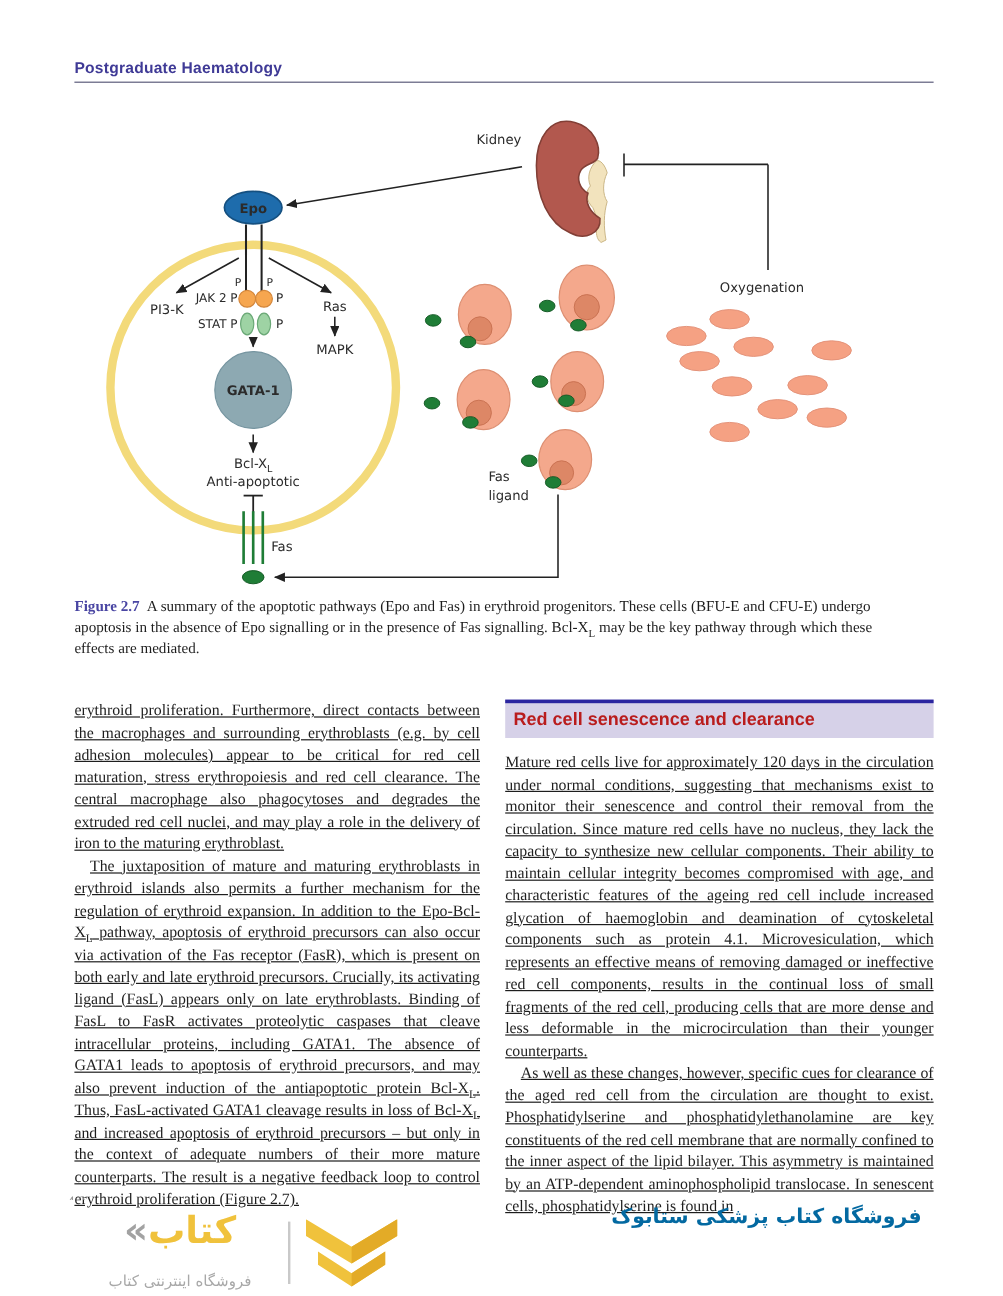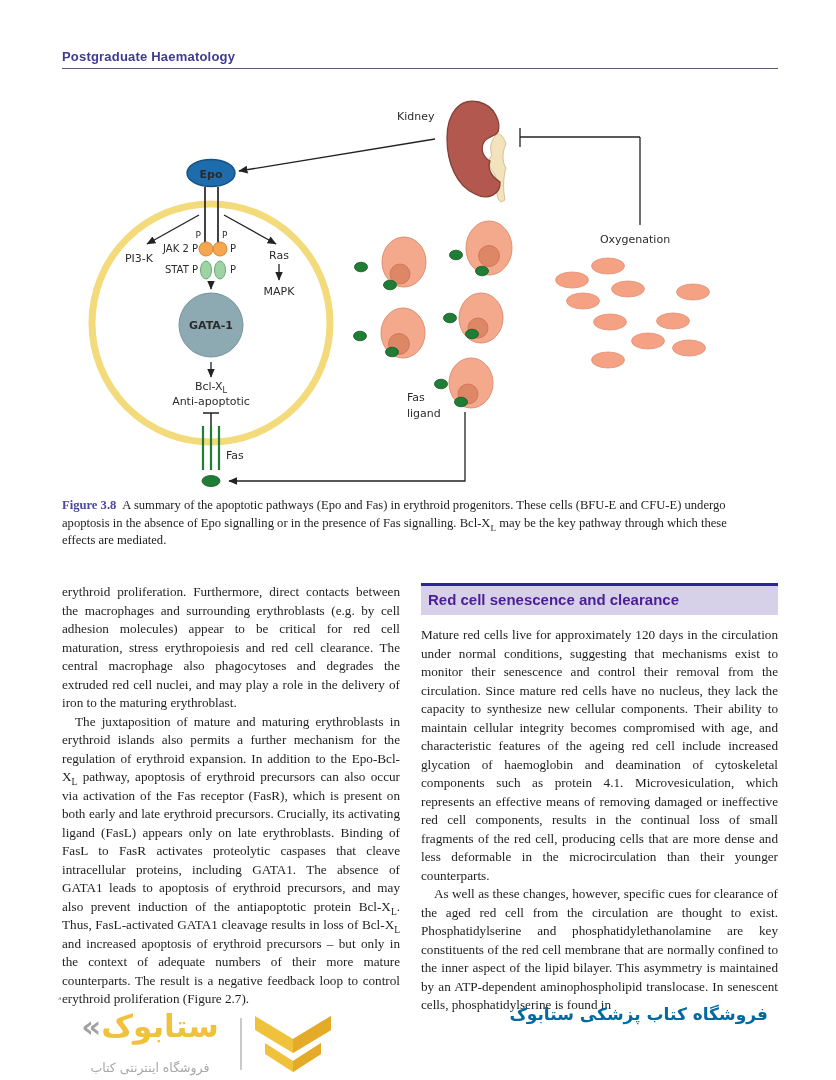--- a/index.html
+++ b/index.html
@@ -30,26 +30,26 @@
   .ureter{fill:var(--ureter_cream);stroke:#c9b483;stroke-width:.8;}
   .wtxt{fill:#f7f7f2;font-weight:bold;font-size:11px;}
   
   .caption{position:absolute;left:62px;top:497px;width:678px;margin:0;
         font:12.6px/17.5px "Liberation Serif",serif;color:#1d1d1d;text-align:left;}
   .figlabel{color:var(--caption_purple);font-weight:bold;margin-right:6px;}
   
   .col{position:absolute;top:583px;}
   .col-left{left:62px;width:338px;}
   .col-right{left:421px;width:357px;}
-  .col p{margin:0;text-align:justify;font:13.2px/18.5px "Liberation Serif",serif;color:#1e1e1e;}
+  .col p{margin:0;text-align:justify;font:13.2px/18.5px "Liberation Serif",serif;color:#1e1e1e;text-decoration:underline;}
   .col p.indent{text-indent:13px;}
   sub{font-size:.72em;line-height:0;}
   .section-head{display:block;margin:0 0 11px 0;background:var(--heading_bg);
         border-top:3px solid var(--heading_border);padding:5px 6px 6px 7px;
-        font:bold 15px/1.2 "Liberation Sans",sans-serif;color:#4c1d95;}
+        font:bold 15px/1.2 "Liberation Sans",sans-serif;color:#b91c1c;}
   
   .pagenum{position:absolute;left:56px;top:994px;height:6px;overflow:hidden;
         font:12px "Liberation Serif",serif;color:#8e8e8e;letter-spacing:3px;}
   
   .brand{position:absolute;left:64px;top:1009px;width:172px;text-align:center;}
   .brand-line{font:bold 31px/1.1 "DejaVu Sans",sans-serif;direction:ltr;}
   .brand-chev{color:#a2a2a2;}
   .brand-word{color:var(--brand_yellow);}
   .tagline{font:12.5px "DejaVu Sans",sans-serif;color:#a8a8a8;margin-top:17px;direction:rtl;}
   .divider{position:absolute;left:240px;top:1018px;width:2px;height:52px;background:#c9c9c9;}
@@ -183,37 +183,37 @@
       <ellipse class="rbc" cx="638" cy="200" rx="16.5" ry="8"></ellipse>
       <ellipse class="rbc" cx="528" cy="209" rx="16.5" ry="8"></ellipse>
       <ellipse class="rbc" cx="555" cy="230" rx="16.5" ry="8"></ellipse>
       <ellipse class="rbc" cx="618" cy="229" rx="16.5" ry="8"></ellipse>
       <ellipse class="rbc" cx="593" cy="249" rx="16.5" ry="8"></ellipse>
       <ellipse class="rbc" cx="634" cy="256" rx="16.5" ry="8"></ellipse>
       <ellipse class="rbc" cx="553" cy="268" rx="16.5" ry="8"></ellipse>
     </g>
   </svg>
 
-  <p class="caption"><span class="figlabel">Figure 3.8</span><span>A summary of the apoptotic pathways (Epo and Fas) in erythroid progenitors. These cells (BFU-E and CFU-E) undergo apoptosis in the absence of Epo signalling or in the presence of Fas signalling. Bcl-X<sub>L</sub> may be the key pathway through which these effects are mediated.</span></p>
+  <p class="caption"><span class="figlabel">Figure 2.7</span><span>A summary of the apoptotic pathways (Epo and Fas) in erythroid progenitors. These cells (BFU-E and CFU-E) undergo apoptosis in the absence of Epo signalling or in the presence of Fas signalling. Bcl-X<sub>L</sub> may be the key pathway through which these effects are mediated.</span></p>
 
   <div class="col col-left">
     <p>erythroid proliferation. Furthermore, direct contacts between the macrophages and surrounding erythroblasts (e.g. by cell adhesion molecules) appear to be critical for red cell maturation, stress erythropoiesis and red cell clearance. The central macrophage also phagocytoses and degrades the extruded red cell nuclei, and may play a role in the delivery of iron to the maturing erythroblast.</p>
     <p class="indent">The juxtaposition of mature and maturing erythroblasts in erythroid islands also permits a further mechanism for the regulation of erythroid expansion. In addition to the Epo-Bcl-X<sub>L</sub> pathway, apoptosis of erythroid precursors can also occur via activation of the Fas receptor (FasR), which is present on both early and late erythroid precursors. Crucially, its activating ligand (FasL) appears only on late erythroblasts. Binding of FasL to FasR activates proteolytic caspases that cleave intracellular proteins, including GATA1. The absence of GATA1 leads to apoptosis of erythroid precursors, and may also prevent induction of the antiapoptotic protein Bcl-X<sub>L</sub>. Thus, FasL-activated GATA1 cleavage results in loss of Bcl-X<sub>L</sub> and increased apoptosis of erythroid precursors – but only in the context of adequate numbers of their more mature counterparts. The result is a negative feedback loop to control erythroid proliferation (Figure 2.7).</p>
   </div>
 
   <div class="col col-right">
     <h2 class="section-head">Red cell senescence and clearance</h2>
     <p>Mature red cells live for approximately 120 days in the circulation under normal conditions, suggesting that mechanisms exist to monitor their senescence and control their removal from the circulation. Since mature red cells have no nucleus, they lack the capacity to synthesize new cellular components. Their ability to maintain cellular integrity becomes compromised with age, and characteristic features of the ageing red cell include increased glycation of haemoglobin and deamination of cytoskeletal components such as protein 4.1. Microvesiculation, which represents an effective means of removing damaged or ineffective red cell components, results in the continual loss of small fragments of the red cell, producing cells that are more dense and less deformable in the microcirculation than their younger counterparts.</p>
     <p class="indent">As well as these changes, however, specific cues for clearance of the aged red cell from the circulation are thought to exist. Phosphatidylserine and phosphatidylethanolamine are key constituents of the red cell membrane that are normally confined to the inner aspect of the lipid bilayer. This asymmetry is maintained by an ATP-dependent aminophospholipid translocase. In senescent cells, phosphatidylserine is found in</p>
   </div>
 
   <div class="pagenum">40</div>
 
   <div class="brand">
-    <div class="brand-line"><span class="brand-chev">«</span><span class="brand-word">ستابوک</span></div>
+    <div class="brand-line"><span class="brand-chev">«</span><span class="brand-word">کتاب</span></div>
     <div class="tagline">فروشگاه اینترنتی کتاب</div>
   </div>
   <div class="divider"></div>
   <svg class="emblem" width="82" height="58" viewBox="0 0 82 58">
     <polygon points="3,0 41,23 79,0 79,14 41,37 3,14" fill="#f0c23c"></polygon>
     <polygon points="41,23 79,0 79,14 41,37" fill="#e3ab27"></polygon>
     <polygon points="13,27 41,45 69,27 69,38 41,56 13,38" fill="#f0c23c"></polygon>
     <polygon points="41,45 69,27 69,38 41,56" fill="#e3ab27"></polygon>
   </svg>
   <div class="store-name">فروشگاه کتاب پزشکی ستابوک</div>

